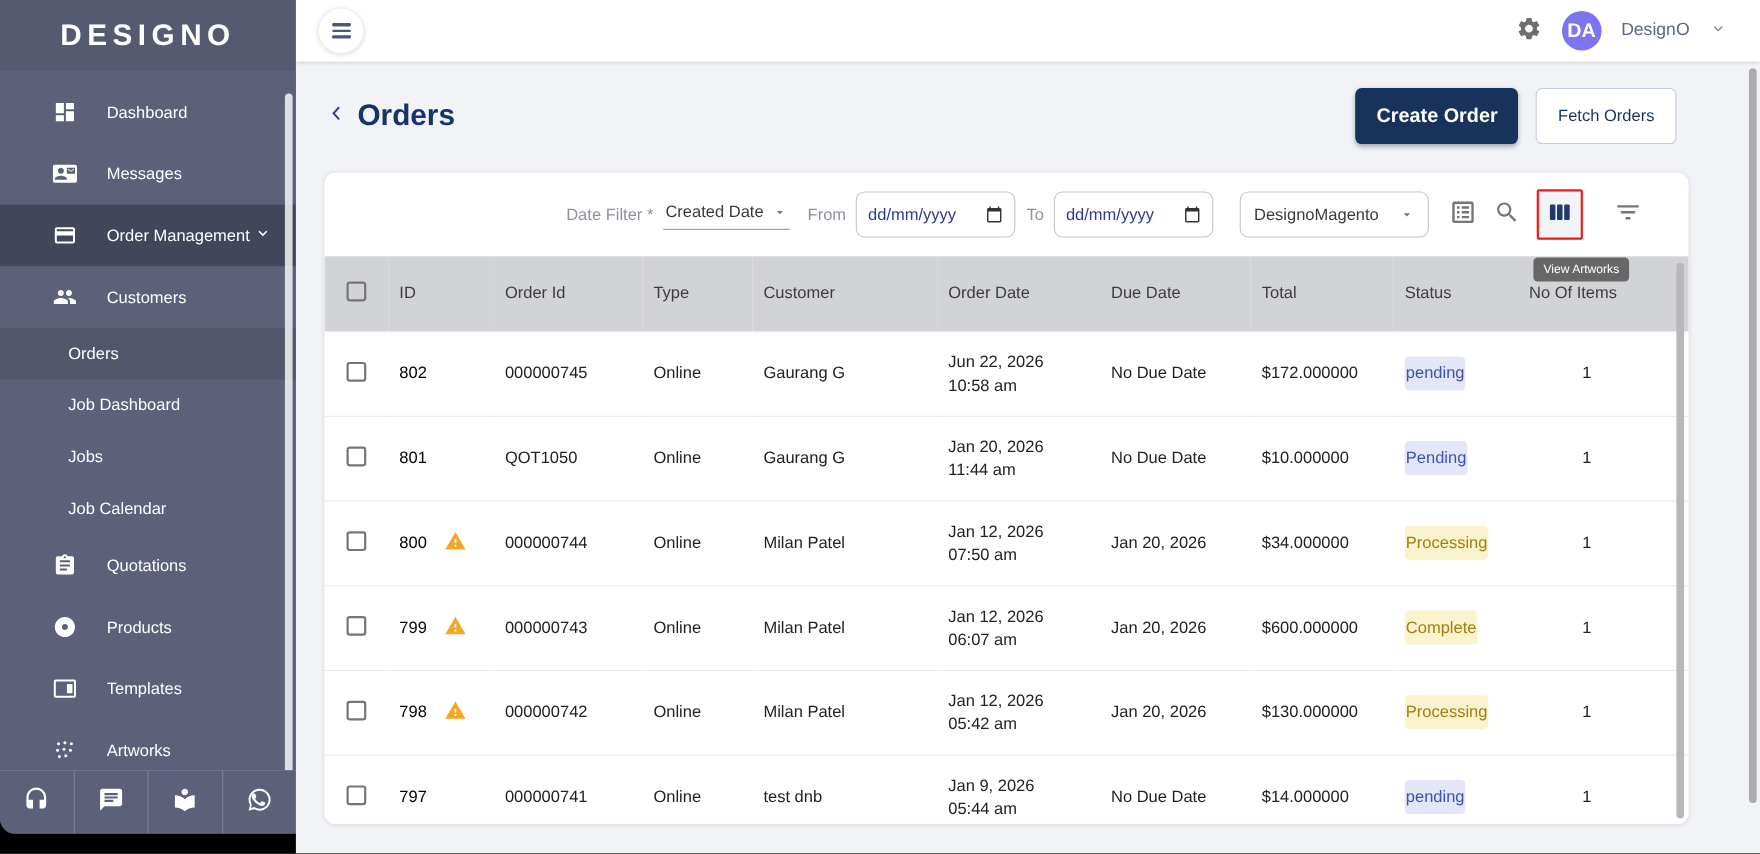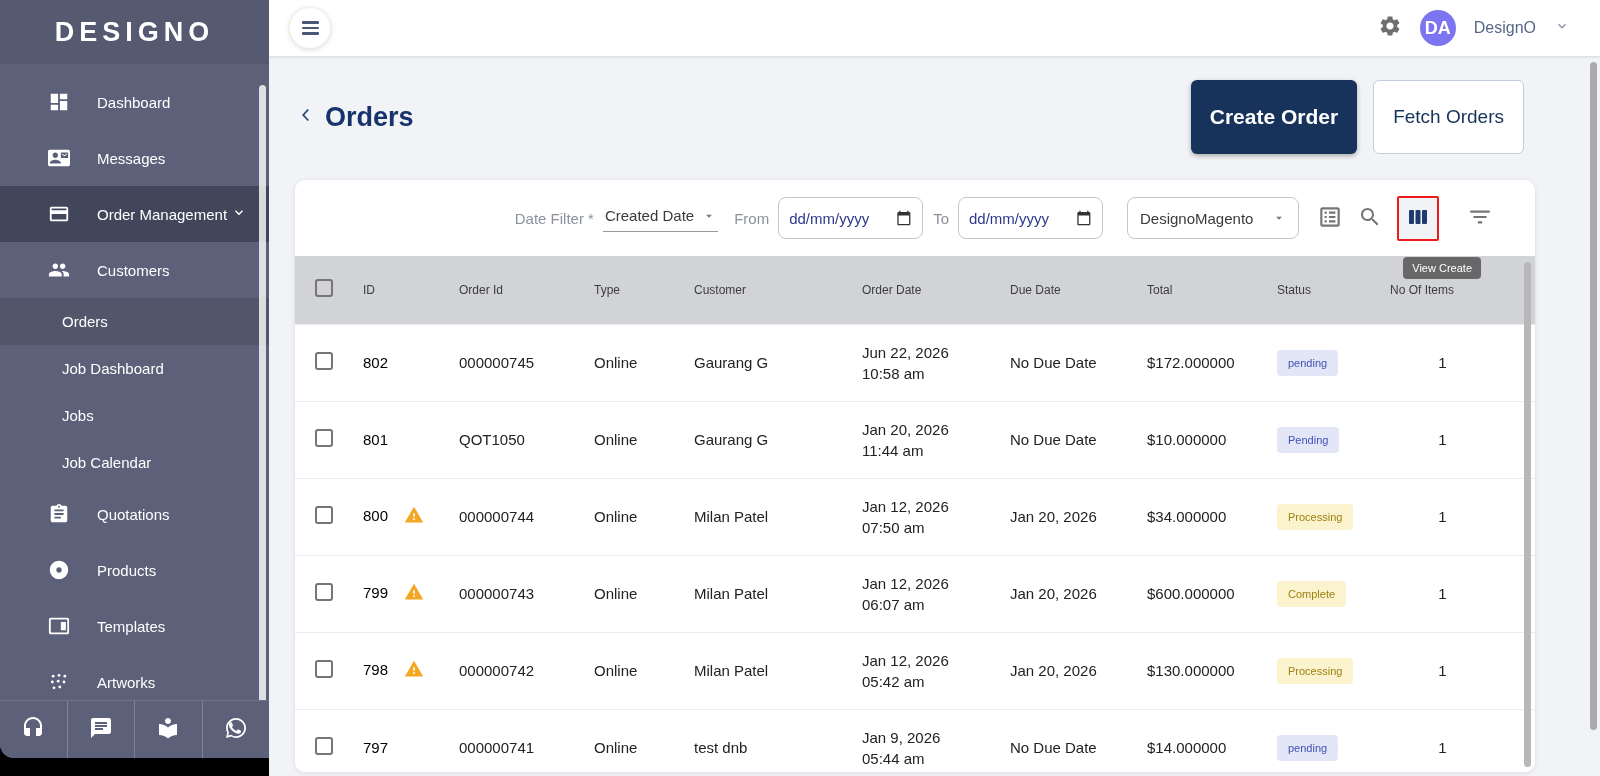--- a/index.html
+++ b/index.html
@@ -37,25 +37,25 @@
             align-items:center; justify-content:center; gap:3px; cursor:pointer; }
   .burger span { display:block; width:17px; height:2.4px; background:#4A5878; border-radius:1px; }
   .top-right { margin-left:auto; display:flex; align-items:center; gap:18px; }
   .avatar { width:36px; height:36px; border-radius:50%; background:#7C74F1; color:#fff;
             font-size:18px; font-weight:bold; display:flex; align-items:center; justify-content:center; }
   .username { color:#56688A; font-size:16px; font-weight:500; }
 
   .page-head { display:flex; align-items:center; margin:24px 0 0 26px; padding-right:76px; }
   .page-title { color:#17336B; font-size:27px; font-weight:bold; margin-left:8px; }
   .head-buttons { margin-left:auto; display:flex; gap:16px; }
-  .btn-primary { background:#17335C; color:#fff; border:none; border-radius:6px; padding:25px 19px;
-                 font-size:21px; font-weight:600; box-shadow:0 2px 5px rgba(0,0,0,0.3); cursor:pointer;
+  .btn-primary { background:#17335C; color:#fff; border:none; border-radius:6px; padding:15px 19px;
+                 font-size:18px; font-weight:600; box-shadow:0 2px 5px rgba(0,0,0,0.3); cursor:pointer;
                  font-family:inherit; }
   .btn-outline { background:#fff; color:#17335C; border:1px solid #C3CDD9; border-radius:6px;
-                 padding:11px 19px; font-size:19px; font-weight:500; cursor:pointer; font-family:inherit; }
+                 padding:11px 19px; font-size:15px; font-weight:500; cursor:pointer; font-family:inherit; }
 
   
   .card { width:1240px; height:592px; margin:26px 0 0 26px; background:#fff; border-radius:10px;
           box-shadow:0 1px 5px rgba(0,0,0,0.10); position:relative; overflow:hidden; }
   .toolbar { height:76px; display:flex; align-items:center; justify-content:flex-end;
              padding-right:42px; font-size:15px; }
   .gray-label { color:#8B929C; margin-right:9px; }
   .sel-underline { display:flex; align-items:center; gap:8px; border-bottom:1px solid #9A9A9A;
                    padding:3px 2px 7px 2px; color:#3A3A3A; cursor:pointer; margin-right:16px;text-align:right; }
   .date-box { width:145px; height:42px; border:1.5px solid #C6C6C6; border-radius:8px;
@@ -67,34 +67,34 @@
              display:flex; align-items:center; justify-content:space-between; padding:0 12px;
              color:#3A3A3A; cursor:pointer; margin-left:14px; margin-right:18px; background:#fff; }
   .icon-btn { display:inline-flex; align-items:center; justify-content:center; cursor:pointer; }
   .icon-btn + .icon-btn { margin-left:15px; }
   .hl-red { border:2px solid #EC1C1C; background:#F2F3F6; padding:7px; border-radius:2px;
             margin-left:13px; margin-right:13px; }
   .tooltip { position:absolute; top:77px; right:54px; background:rgba(97,97,97,0.95); color:#fff;
              font-size:11px; padding:5px 9px; border-radius:4px; z-index:10; }
 
   table { width:100%; border-collapse:collapse; table-layout:fixed; }
-  thead th { background:#D2D3D6; height:68px; font-size:12px; font-weight:400; color:#3D3D3D;
+  thead th { background:#D2D3D6; height:68px; font-size:15px; font-weight:400; color:#3D3D3D;
              text-align:left; padding-left:10px; }
   thead th:first-child { padding-left:20px; }
   tbody td { height:77px; border-top:1px solid #EBEBEB; font-size:15px; color:#222;
              padding-left:10px; vertical-align:middle; background:#fff; }
   tbody td:first-child { padding-left:20px; }
   td.items-cell, th.items-head { }
   td.items-cell { text-align:center; padding-right:40px; }
   .checkbox { display:inline-block; width:18px; height:18px; border:2px solid #757575;
               border-radius:3px; cursor:pointer; background:transparent; }
   .id-link { color:#000000; text-decoration:none; cursor:pointer; }
   .warn { margin-left:12px; vertical-align:-4px; display:inline-block; }
   .dateline { line-height:21px; }
-  .badge { display:inline-block; padding:7px 11px; border-radius:4px; font-size:11px; }
+  .badge { display:inline-block; padding:7px 1px; border-radius:4px; font-size:15px; }
   .badge-indigo { background:#E3E6F6; color:#3F51B5; }
   .badge-yellow { background:#FBF2CE; color:#9E8110; }
 
   .card-thumb { position:absolute; right:4px; top:82px; bottom:5px; width:7px;
                 background:#B8B8B8; border-radius:4px; }
   .page-thumb { position:absolute; right:3px; top:62px; height:668px; width:7px;
                 background:#ABABAB; border-radius:4px; z-index:5; }
 </style>
 </head>
 <body>
@@ -330,21 +330,21 @@
         </span>
         <span class="icon-btn">
           <span>
             <svg width="26" height="26" viewBox="0 0 24 24" fill="#757575">
                 <path d="M10 18h4v-2h-4v2zM3 6v2h18V6H3zm3 7h12v-2H6v2z"></path>
               </svg>
           </span>
         </span>
       </div>
 
-      <div class="tooltip">View Create</div>
+      <div class="tooltip">View Artworks</div>
 
       <table>
         <colgroup>
           <col style="width:58px">
             <col style="width:96px">
             <col style="width:135px">
           <col style="width:100px">
             <col style="width:168px">
             <col style="width:148px">
           <col style="width:137px">

